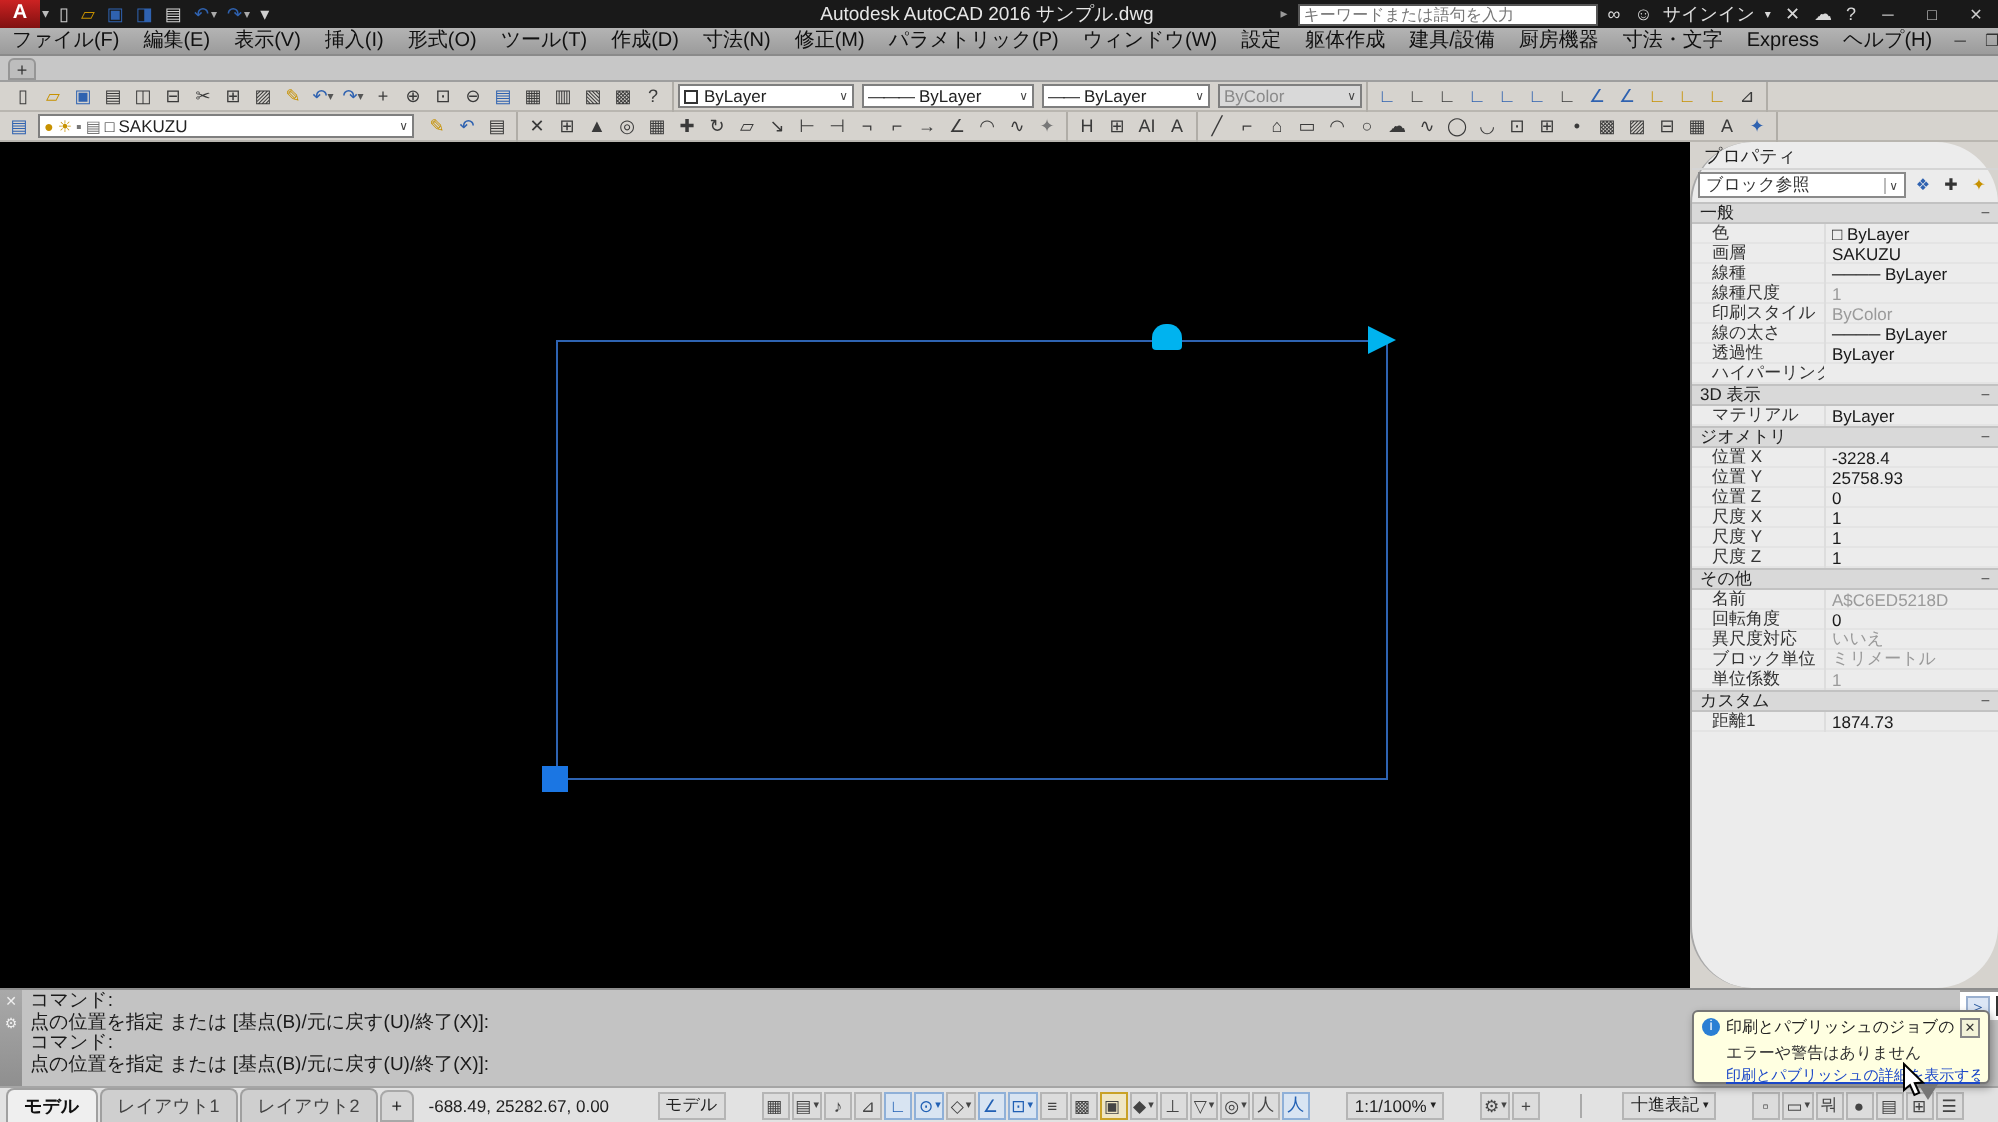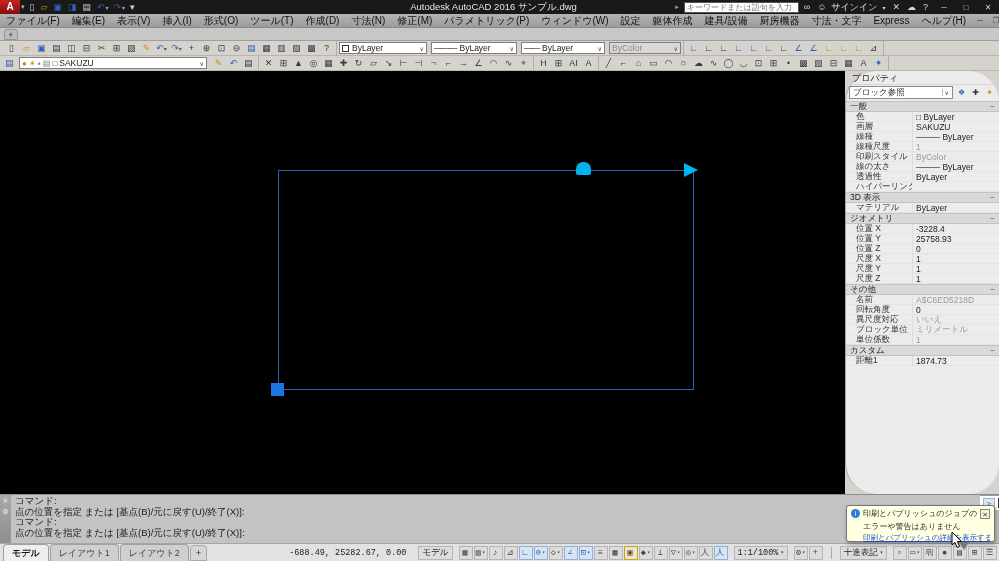--- a/index.html
+++ b/index.html
@@ -10,21 +10,21 @@
   #titlebar { position:absolute; left:0; top:0; width:999px; height:14px; background:#191919; display:flex; align-items:center; color:#ddd; font-size:9px; }
   .acad-logo { width:20px; height:14px; background:linear-gradient(#c22,#801010); color:#fff; font-weight:bold; text-align:center; font-size:10px; line-height:14px; }
   .logo-caret { color:#bbb; font-size:7px; margin:0 3px 0 1px; }
   .qat { display:flex; align-items:center; gap:1px; }
   .qbtn { display:flex; align-items:center; padding:0 2px; height:13px; color:#cfcfcf; cursor:default; }
   .qbtn .g { font-size:9px; line-height:13px; }
   .qbtn .caret { font-size:6px; margin-left:1px; color:#aaa; }
   .title-text { position:absolute; left:0; right:12px; text-align:center; font-size:9.5px; color:#e6e6e6; pointer-events:none; }
   .tb-right { margin-left:auto; display:flex; align-items:center; gap:3px; z-index:2; }
   .flyout-arrow { color:#999; font-size:7px; margin-right:2px; }
-  .search-input { width:115px; height:11px; font-size:8px; border:1px solid #555; background:#fff; color:#333; padding:0 2px; }
+  .search-input { width:150px; height:11px; font-size:8px; border:1px solid #555; background:#fff; color:#333; padding:0 2px; }
   .tb-ico { color:#d8d8d8; font-size:9px; padding:0 2px; }
   .signin { font-size:9px; color:#e0e0e0; }
   .win-controls { display:flex; }
   .win-btn { width:22px; height:13px; text-align:center; font-size:8px; line-height:13px; color:#ccc; }
 
   
   #menubar { position:absolute; left:0; top:14px; width:999px; height:14px; background:linear-gradient(#b4b4b4,#9b9b9b); display:flex; align-items:center; font-size:10px; color:#101010; border-bottom:1px solid #8a8a8a; }
   .menu-item { padding:0 6px; line-height:14px; white-space:nowrap; }
   .menu-win { margin-left:auto; display:flex; }
   .mwin-btn { width:16px; height:12px; font-size:8px; text-align:center; line-height:12px; color:#333; }
@@ -86,21 +86,21 @@
   .cmd-input-row { height:15px; background:#fff; border-top:1px solid #9a9a9a; display:flex; align-items:center; padding-left:3px; }
   .cmd-prompt { width:12px; height:11px; background:#dce6f5; border:1px solid #9ab0d0; color:#2a5aa0; font-size:8px; line-height:10px; text-align:center; margin-right:3px; }
   .cmd-caret { width:1px; height:10px; background:#333; }
 
   
   #statusbar { position:absolute; left:0; top:543px; width:999px; height:18px; background:#e2e2e2; border-top:1px solid #a5a5a5; display:flex; align-items:center; font-size:9px; color:#222; }
   .lay-tabs { display:flex; align-items:flex-end; height:18px; padding-left:3px; }
   .lay-tab { padding:2px 8px; font-size:9px; color:#444; background:#cfcfcf; border:1px solid #a0a0a0; border-bottom:none; border-radius:4px 4px 0 0; margin-right:1px; }
   .lay-tab.active { background:#efefef; color:#111; font-weight:bold; }
   .lay-plus { padding:2px 5px; background:#d6d6d6; border:1px solid #a8a8a8; border-radius:4px 4px 0 0; }
-  .sb-right { margin-left:auto; display:flex; align-items:center; gap:6px; padding-right:2px;font-family:Liberation Mono, monospace; }
+  .sb-right { margin-left:auto; display:flex; align-items:center; gap:18px; padding-right:17px; }
   .coords { font-size:8.5px; color:#222; margin-right:6px; white-space:nowrap; }
   .sb-btn { height:14px; min-width:14px; display:flex; align-items:center; justify-content:center; border:1px solid #b5b5b5; background:#dcdcdc; color:#444; padding:0 1px; }
   .sb-btn .g { font-size:8.5px; }
   .sb-btn .caret { font-size:5.5px; margin-left:1px; }
   .sb-btn.on { color:#2160b4; border-color:#8fb0d8; background:#d8e4f2; }
   .sb-btn.warn { border-color:#c9a227; background:#efe6c4; }
   .sb-label { font-size:8.5px; padding:0 3px; display:flex; align-items:center; height:14px; border:1px solid #b5b5b5; background:#dcdcdc; white-space:nowrap; }
   .sb-label .caret { font-size:5.5px; margin-left:2px; }
   .sb-sep { width:1px; height:12px; background:#aaa; margin:0 2px; }
 

